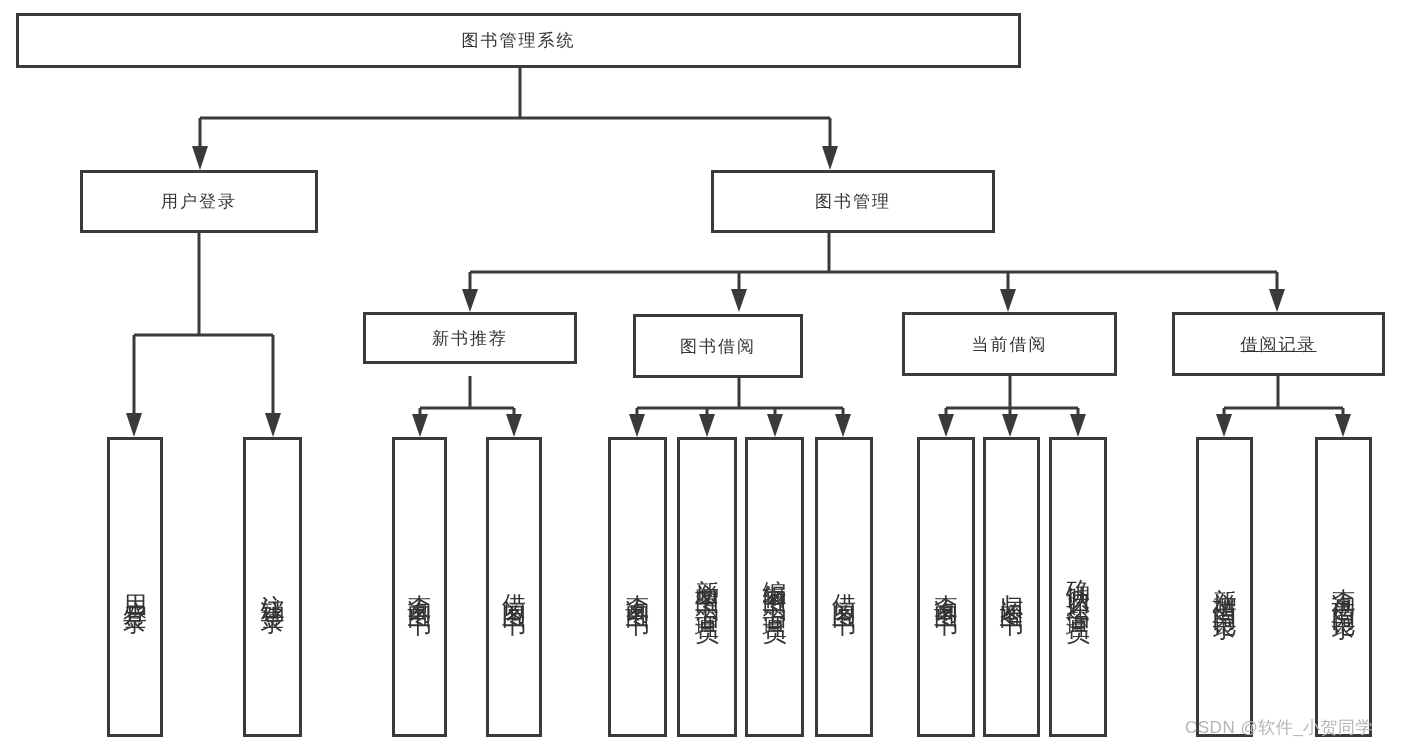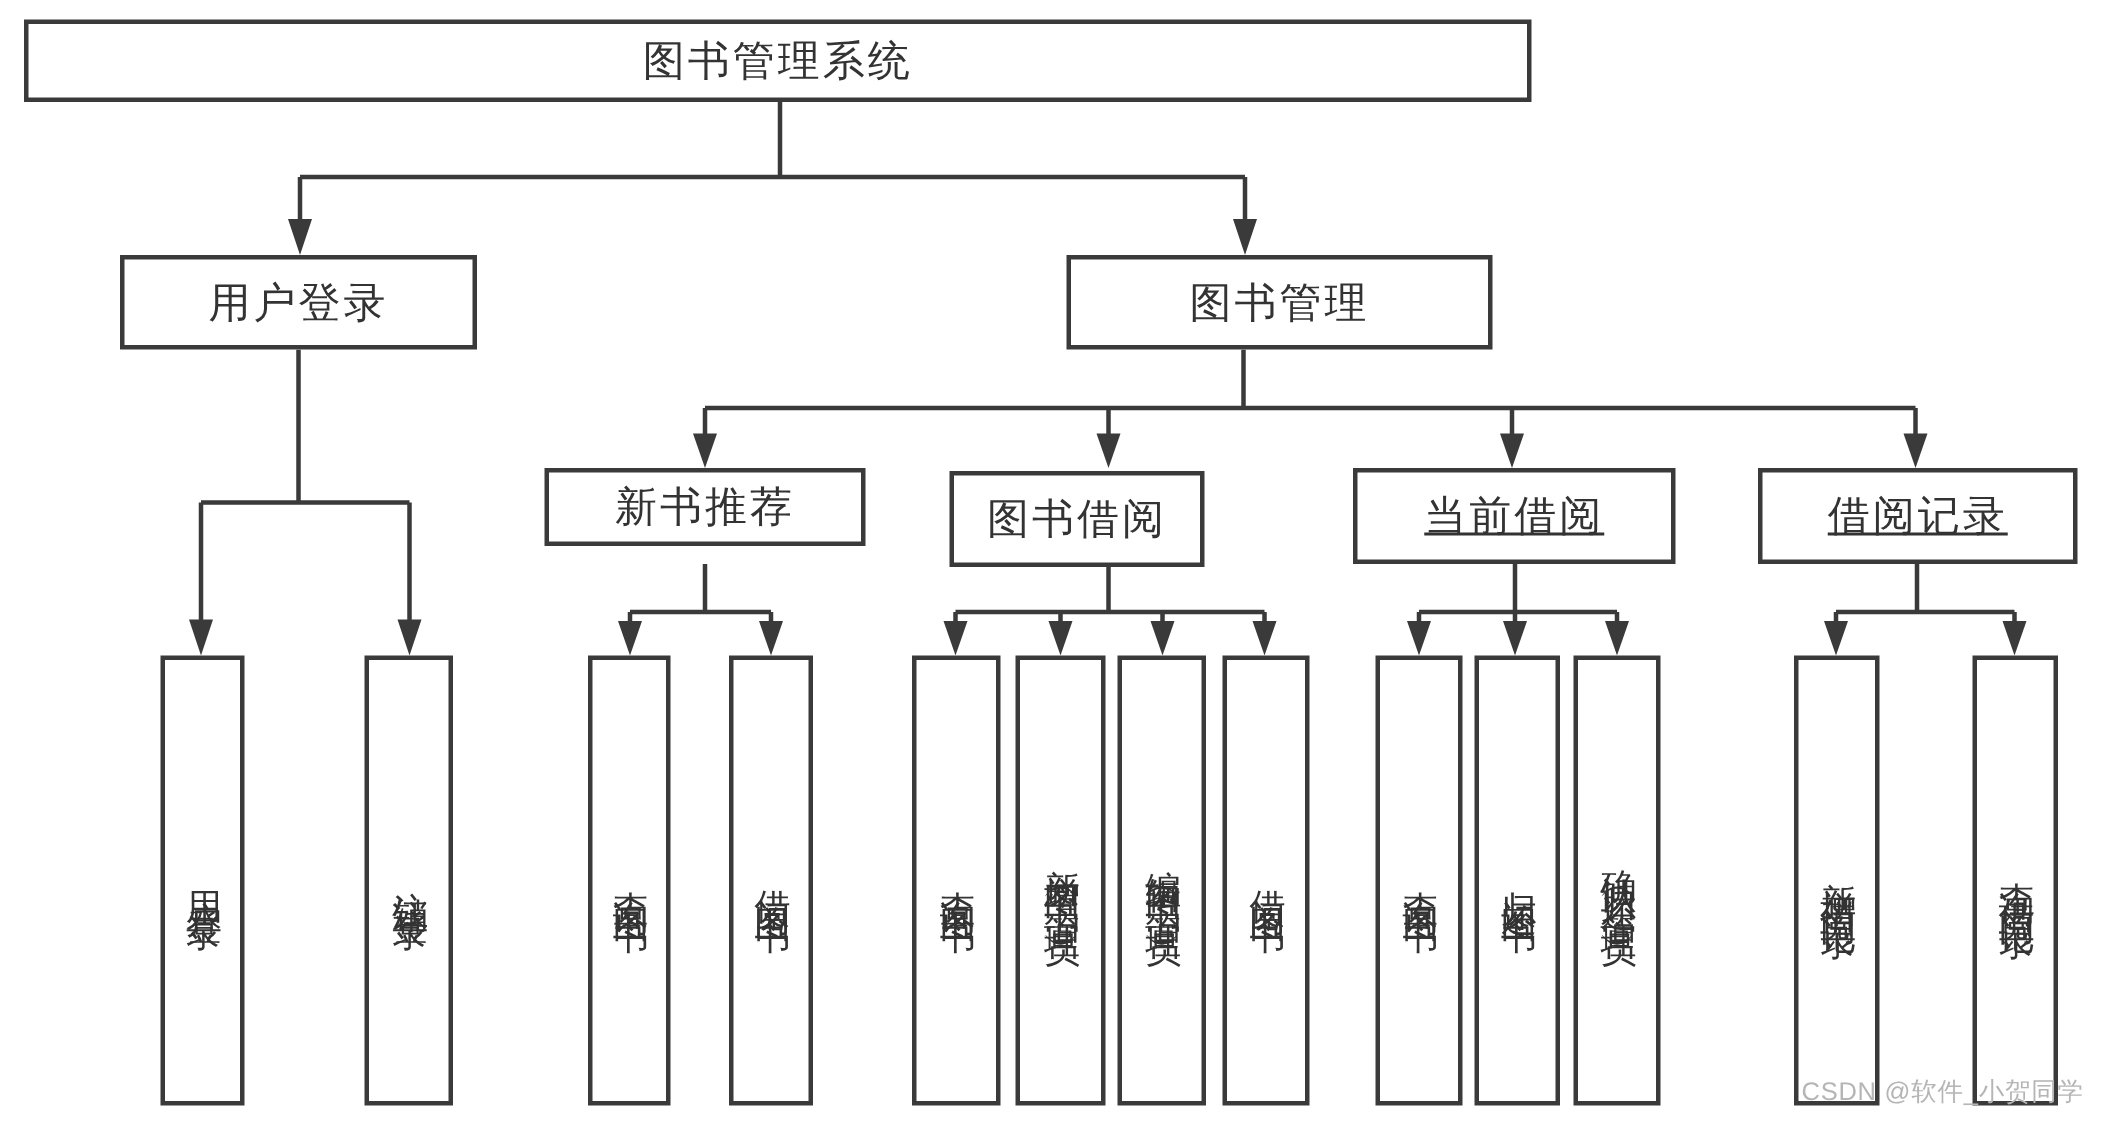--- a/index.html
+++ b/index.html
@@ -30,42 +30,41 @@
   .node {
     position: absolute;
     border: 3px solid var(--line);
     background: var(--background);
     display: flex;
     align-items: center;
     justify-content: center;
     color: var(--text);
   }
   .node .lbl {
-    font-size: 28px;
+    font-size: 17px;
     letter-spacing: 2px;
     white-space: nowrap;
     color: var(--text);
   }
   .leaf .lbl {
     writing-mode: vertical-rl;
     text-orientation: mixed;
     letter-spacing: 6px;
     white-space: normal;
     line-height: 1;
     font-size: 24px;
   }
   .watermark {
     position: absolute;
     left: 1185px;
     top: 716px;
     font-size: 17px;
     letter-spacing: 0.5px;
     color: var(--watermark);
     white-space: nowrap;
-    margin-left: 16px;
   }
 </style>
 </head>
 <body>
 
 <div class="canvas">
 
   <svg class="connectors" viewBox="0 0 1405 747" xmlns="http://www.w3.org/2000/svg">
 
     <path d="M520 68 L520 118 M200 118 L830 118 M200 118 L200 150 M830 118 L830 150" stroke="currentColor" stroke-width="3" fill="none"></path>
@@ -112,21 +111,21 @@
   <div class="node" style="left:711px; top:170px; width:284px; height:63px;">
     <span class="lbl">图书管理</span>
   </div>
 
   <div class="node" style="left:363px; top:312px; width:214px; height:52px;">
     <span class="lbl">新书推荐</span>
   </div>
   <div class="node" style="left:633px; top:314px; width:170px; height:64px;">
     <span class="lbl">图书借阅</span>
   </div>
-  <div class="node" style="left:902px; top:312px; width:215px; height:64px;text-decoration:underline;">
+  <div class="node" style="left:902px; top:312px; width:215px; height:64px;">
     <span class="lbl">当前借阅</span>
   </div>
   <div class="node" style="left:1172px; top:312px; width:213px; height:64px;text-decoration:underline;">
     <span class="lbl">借阅记录</span>
   </div>
 
   <div class="node leaf" style="left:107px; top:437px; width:56px; height:300px;">
     <span class="lbl">用户登录</span>
   </div>
   <div class="node leaf" style="left:243px; top:437px; width:59px; height:300px;">

